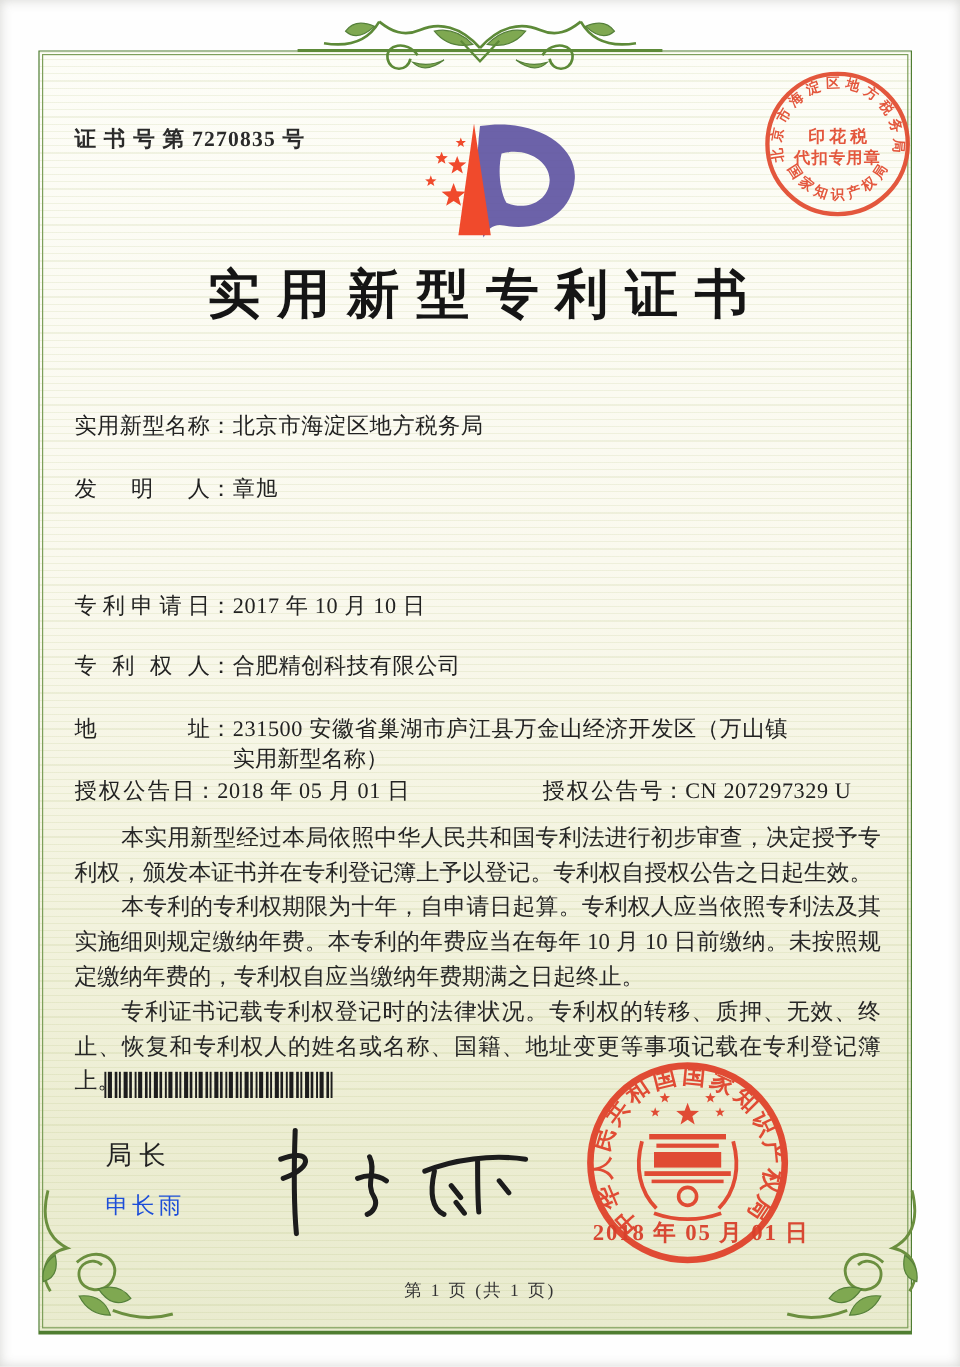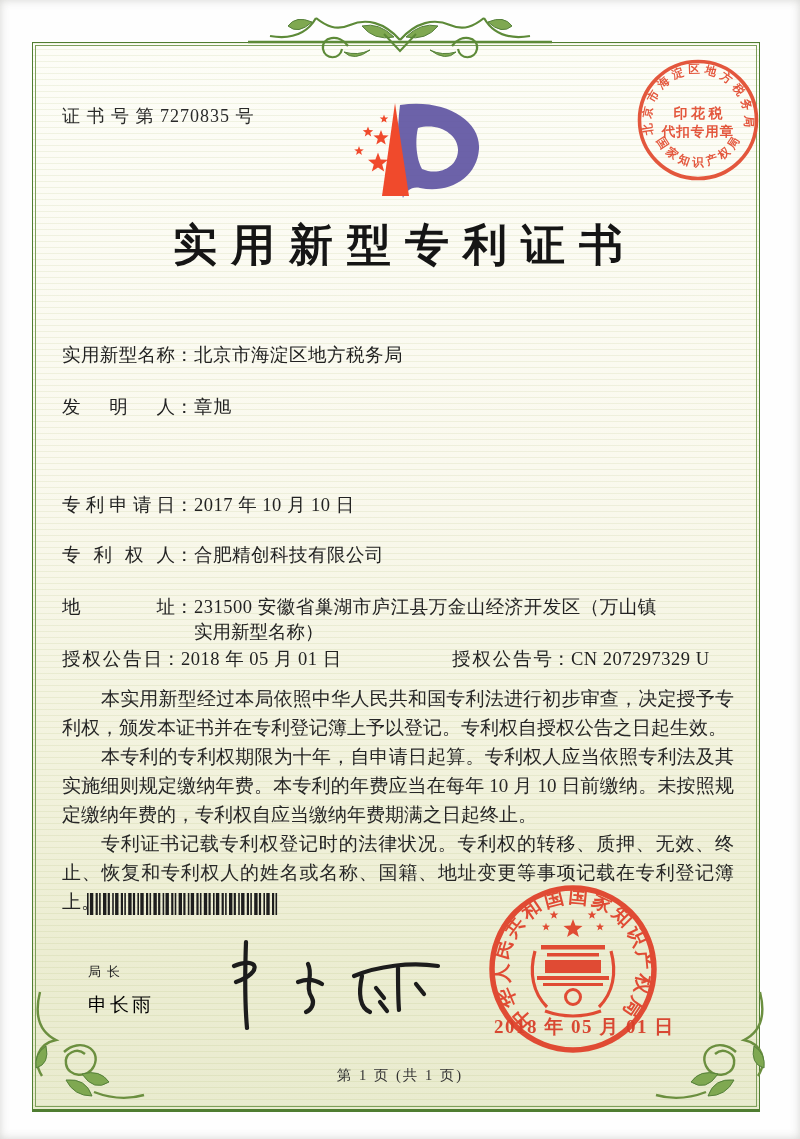--- a/index.html
+++ b/index.html
@@ -16,34 +16,34 @@
     background:
       repeating-linear-gradient(180deg, rgba(150,168,78,.12) 0 1px, rgba(0,0,0,0) 1px 6px),
       linear-gradient(180deg,#fdfdf7 0%,#faf9ee 40%,#f3f3df 65%,#ecedd2 85%,#e9ebcf 100%);
   }
   .frame-inner{position:absolute;inset:2px;border:1px solid #7d9f5a;}
   .frame{border-bottom-width:3px;}
   svg{display:block}
   .orn{position:absolute;pointer-events:none;}
   
   .abs{position:absolute;}
-  .certno{left:62px;top:104px;font-size:18px;letter-spacing:1px;color:#2a2a2a;}
+  .certno{left:62px;top:104px;font-size:18px;letter-spacing:1px;color:#2a2a2a;font-weight:bold;}
   .title{left:0;top:216px;width:100%;text-align:center;font-size:44px;font-weight:bold;
          letter-spacing:14px;padding-left:10px;box-sizing:border-box;color:#151515;}
   .frow{left:62px;font-size:18.5px;color:#222;white-space:nowrap;}
   .flabel{display:inline-block;width:113px;text-align:justify;text-align-last:justify;vertical-align:top;}
   .flabel.narrow{width:100px;}
   .fcolon{display:inline-block;width:19px;}
   .fvalue{letter-spacing:.5px;}
   .addr2{padding-left:132px;font-size:18.5px;color:#222;}
   .rightfield{position:absolute;left:390px;top:0;}
   .paras{left:62px;top:684px;width:672px;color:#262626;font-size:19px;line-height:29px;text-align:justify;}
   .paras p{margin:0;text-indent:2.05em;}
-  .sig-title{left:88px;top:948px;font-size:13px;color:#222;letter-spacing:6px;margin-top:15px;}
-  .sig-name{left:88px;top:992px;font-size:19px;color:#000000;letter-spacing:3px;}
+  .sig-title{left:88px;top:948px;font-size:22px;color:#222;letter-spacing:6px;}
+  .sig-name{left:88px;top:992px;font-size:19px;color:#1d4ed8;letter-spacing:3px;}
   .seal-date{left:494px;top:1014px;font-size:19px;font-weight:bold;color:#d8402b;letter-spacing:1.5px;opacity:.95;}
   .footer{left:0;top:1066px;width:100%;text-align:center;font-size:14.5px;color:#333;letter-spacing:2px;}
   .stampwrap{left:634px;top:56px;opacity:.93;}
   .sealwrap{left:485px;top:881px;opacity:.95;}
   .logo{left:338px;top:99px;}
   .barcode{left:85px;top:893px;}
   .sigsvg{left:212px;top:936px;}
 </style>
 </head>
 <body>

